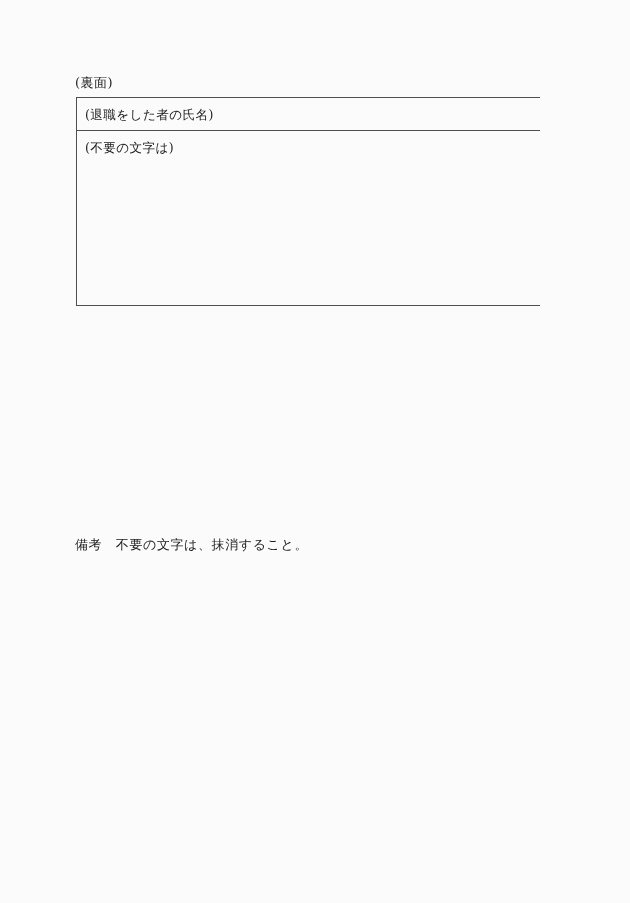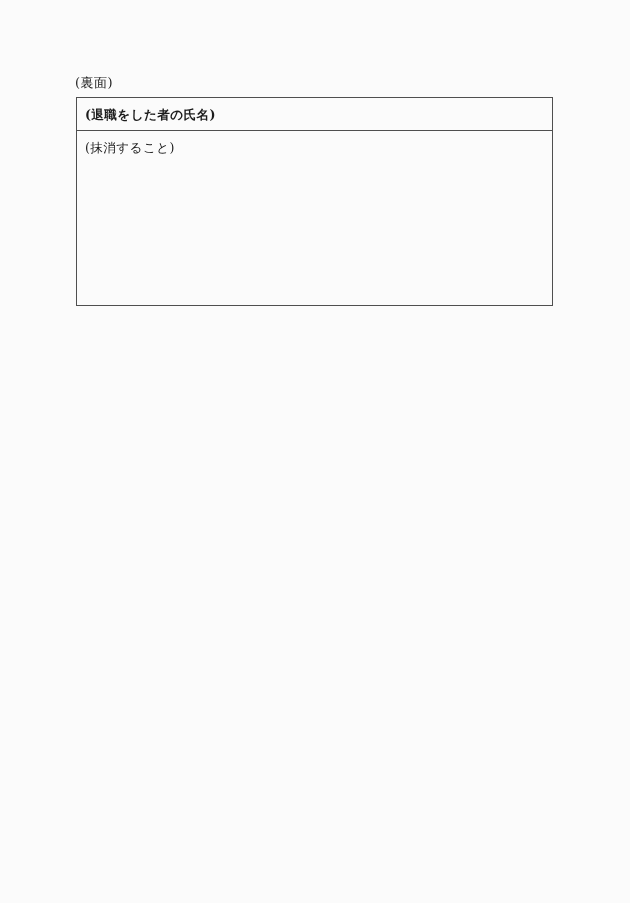--- a/index.html
+++ b/index.html
@@ -12,21 +12,20 @@
     background: #fbfbfb;
     font-family: "DejaVu Serif", "Liberation Serif", serif;
     color: #1c1c1c;
     -webkit-font-smoothing: antialiased;
   }
   .sheet {
     position: relative;
     width: 540px;
     height: 903px;
     overflow: hidden;
-    padding-left: 39px;
   }
   .side-label {
     position: absolute;
     left: 75px;
     top: 74px;
     font-size: 13px;
     line-height: 18px;
     letter-spacing: 0.5px;
   }
   .form-table {
@@ -43,21 +42,21 @@
     border-bottom: 1px solid #4f4f4f;
     padding: 7px 8px 0 8px;
     font-size: 12.6px;
     line-height: 20px;
     letter-spacing: 0.4px;
     overflow: hidden;
   }
   .form-row:last-child {
     border-bottom: none;
   }
-  .row-name        { height: 33px; font-weight: bold; }
+  .row-name        { height: 33px; }
   .row-recipient   { height: 32px; }
   .row-reason      { height: 174px; }
   .row-explanation { height: 197px; padding-top: 5px; line-height: 27px; letter-spacing: 0.2px; }
   .remark-note {
     position: absolute;
     left: 75px;
     top: 536px;
     font-size: 13px;
     line-height: 18px;
     letter-spacing: 0.6px;
@@ -71,20 +70,21 @@
   <div class="side-label">(裏面)</div>
 
   <div class="form-table">
 
     <div class="form-row row-name">
       <span>(退職をした者の氏名)</span>
     </div>
 
 
     <div class="form-row row-reason">
-      <span>(抹消すること)</span>
+      <span>(不要の文字は)</span>
     </div>
 
 
   </div>
 
+  <div class="remark-note">備考　不要の文字は、抹消すること。</div>
 
 </div>
 
 </body></html>

